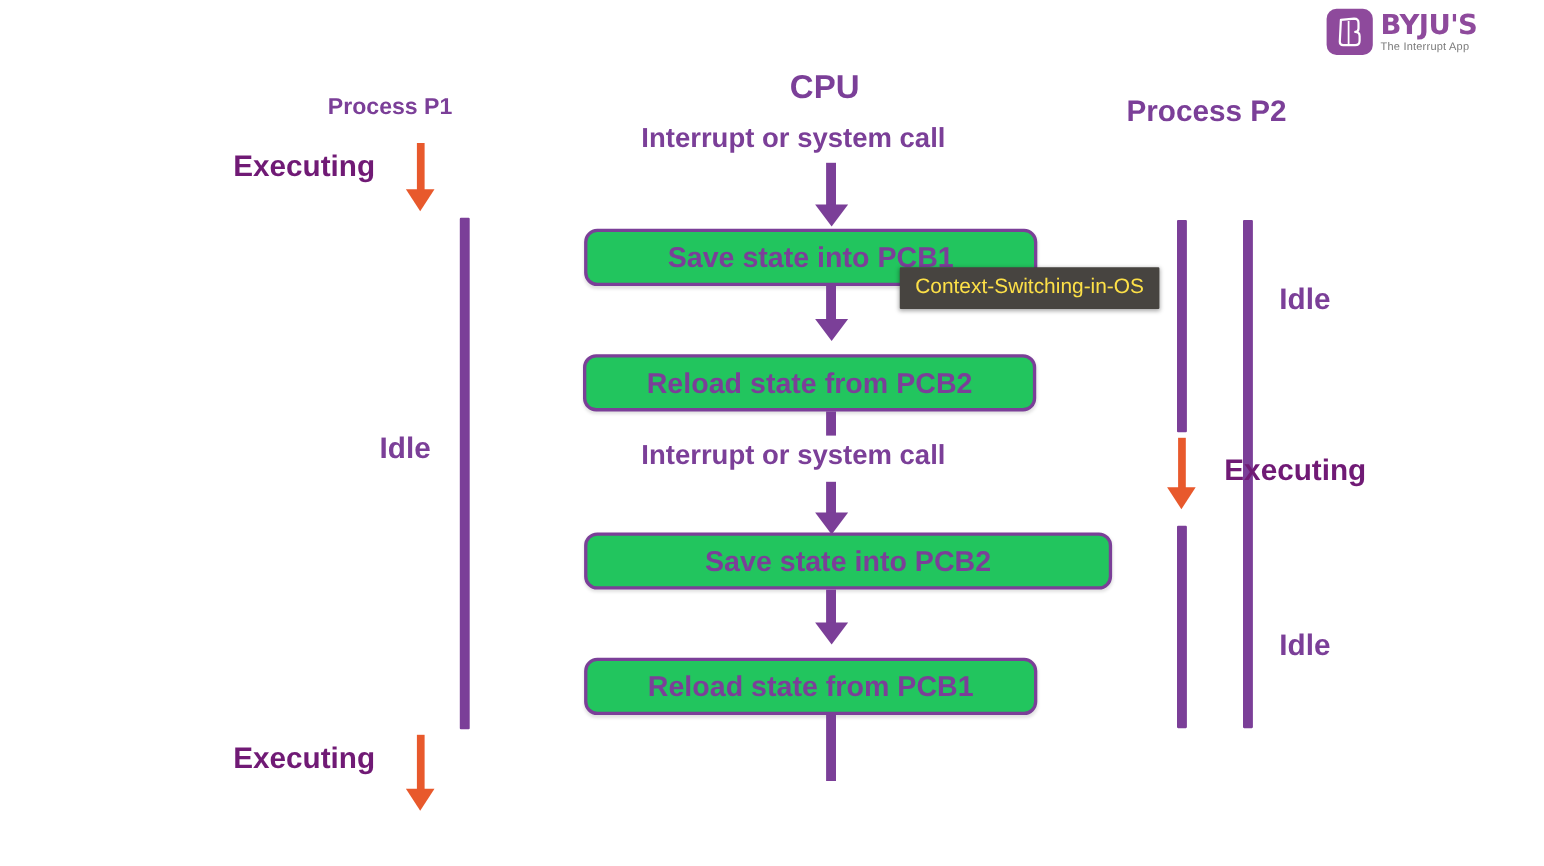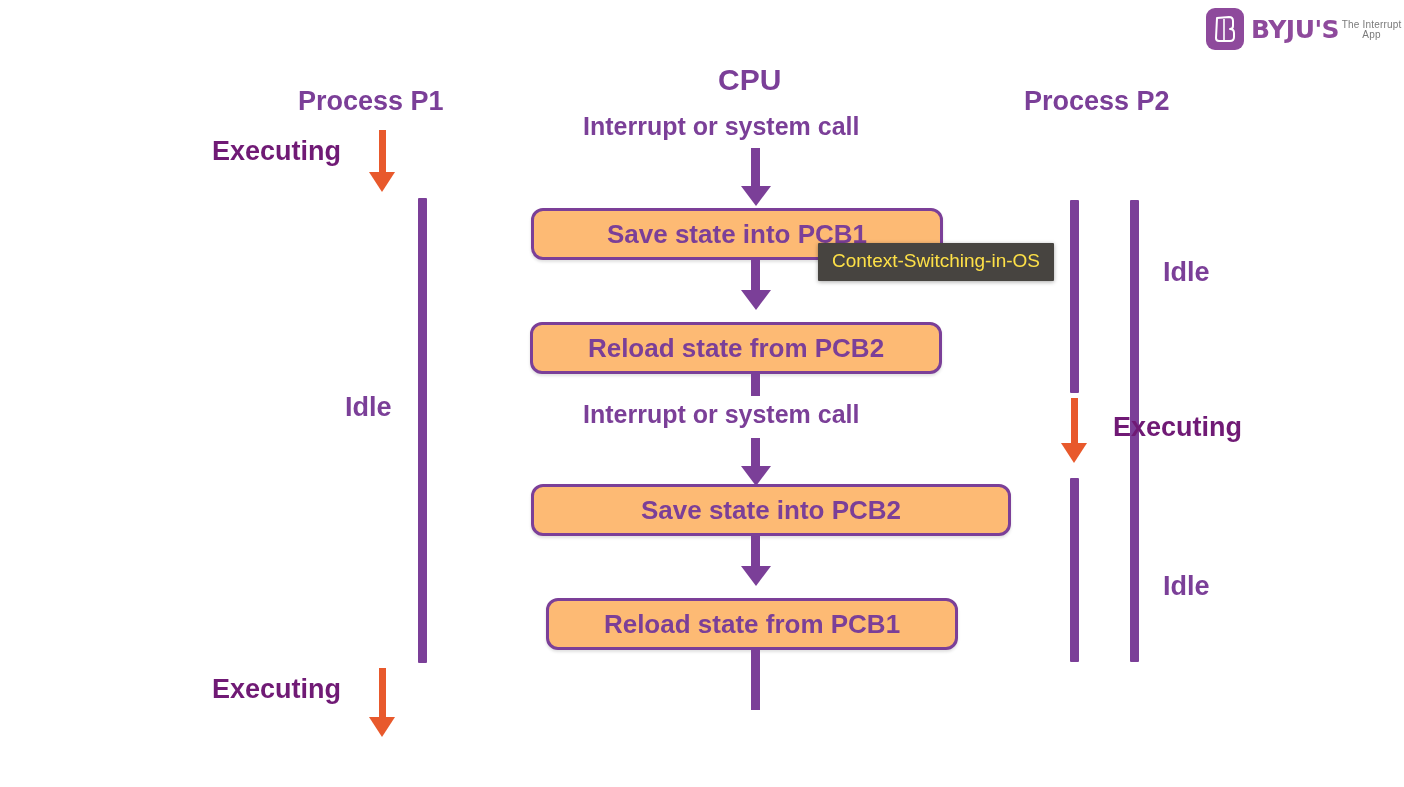--- a/index.html
+++ b/index.html
@@ -31,23 +31,22 @@
     width: 42px;
     height: 42px;
     border-radius: 9px;
     background: #8e4a9c;
     display: flex;
     align-items: center;
     justify-content: center;
   }
   #logo-text-wrap {
     display: flex;
-    flex-direction: row;
+    flex-direction: column;
     line-height: 1;
-    text-align: center;
   }
   #logo-word {
     font-size: 25px;
     font-weight: bold;
     color: #8e4a9c;
     letter-spacing: -0.5px;
     font-family: "DejaVu Sans", sans-serif;
   }
   #logo-tag {
     font-size: 10px;
@@ -71,21 +70,21 @@
     position: absolute;
     width: 9px;
     background: #7b3f98;
     border-radius: 1px;
   }
 
   
   .pbox {
     position: absolute;
     height: 52px;
-    background: #fdba74;
+    background: #22c55e;
     border: 3px solid #7b3f98;
     border-radius: 12px;
     display: flex;
     align-items: center;
     justify-content: center;
     color: #7b3f98;
     font-size: 26px;
     font-weight: bold;
     box-sizing: border-box;
     box-shadow: 0 2px 3px rgba(0,0,0,0.12);
@@ -143,21 +142,21 @@
         <path d="M5 3 L17 2 Q21 2 21 6 L21 11 Q21 14 18 14 Q22 14 22 18 L22 22 Q22 26 18 26 L7 26 Q4 26 4 23 Z" fill="none" stroke="#ffffff" stroke-width="2" stroke-linejoin="round"></path>
         <path d="M12 4 L12 25" fill="none" stroke="#ffffff" stroke-width="1.6"></path>
       </svg>
     </div>
     <div id="logo-text-wrap">
       <div id="logo-word">BYJU'S</div>
       <div id="logo-tag">The Interrupt App</div>
     </div>
   </div>
 
-  <div class="lbl purple-lbl" style="left:298px; top:86px; font-size:27px;">Process P1</div>
+  <div class="lbl purple-lbl" style="left:298px; top:86px; font-size:21px;">Process P1</div>
 
   <div class="lbl purple-lbl" style="left:718px; top:63px; font-size:30px;">CPU</div>
 
   <div class="lbl purple-lbl" style="left:1024px; top:86px; font-size:27px;">Process P2</div>
 
   <div class="lbl purple-lbl" style="left:583px; top:112px; font-size:25px;">Interrupt or system call</div>
   <div class="stem" style="left:751px; top:148px; height:40px;"></div>
   <div class="head" style="left:741px; top:186px;"></div>
 
   <div class="pbox" style="left:531px; top:208px; width:412px;">
@@ -176,21 +175,21 @@
   <div class="stem" style="left:751px; top:438px; height:30px;"></div>
   <div class="head" style="left:741px; top:466px;"></div>
 
   <div class="pbox" style="left:531px; top:484px; width:480px;">
     <span>Save state into PCB2</span>
   </div>
 
   <div class="stem" style="left:751px; top:536px; height:32px;"></div>
   <div class="head" style="left:741px; top:566px;"></div>
 
-  <div class="pbox" style="left:546px; top:598px; width:412px;">
+  <div class="pbox" style="left:531px; top:598px; width:412px;">
     <span>Reload state from PCB1</span>
   </div>
 
   <div class="stem" style="left:751px; top:650px; height:60px;"></div>
 
   <div class="lbl orange-lbl" style="left:212px; top:136px; font-size:27px;">Executing</div>
   <div class="stem-orange" style="left:379px; top:130px; height:45px;"></div>
   <div class="head-orange" style="left:369px; top:172px;"></div>
 
   <div class="bar" style="left:418px; top:198px; height:465px;"></div>

